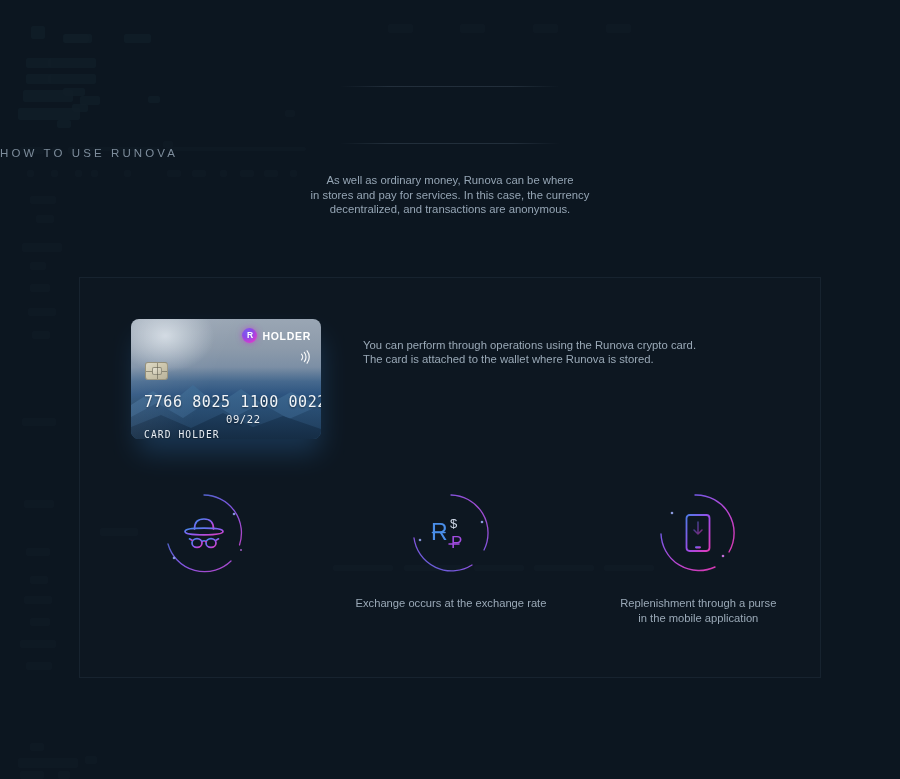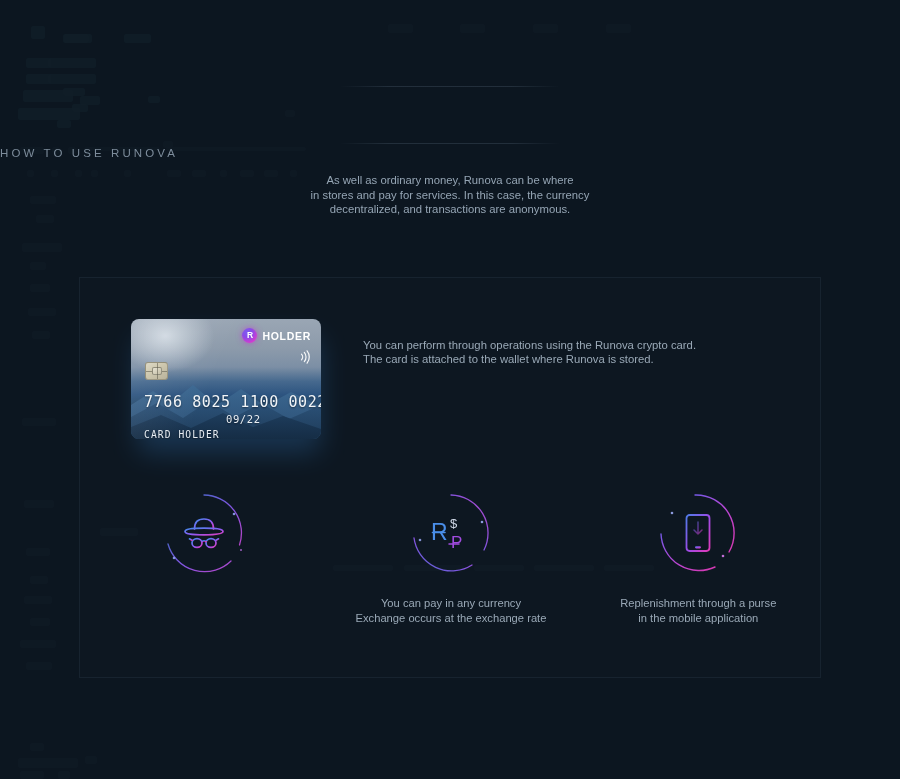--- a/index.html
+++ b/index.html
@@ -432,21 +432,20 @@
           </svg>
           <svg class="ico" width="52" height="42" viewBox="0 0 52 42">
             <text x="6" y="28" font-family="Liberation Sans, sans-serif" font-size="23" font-weight="400" fill="#4a8ee8">R</text>
             <path d="M7.5 20.5 L20 20.5" stroke="#4a8ee8" stroke-width="1.6" stroke-linecap="round"></path>
             <text x="25" y="16" font-family="Liberation Sans, sans-serif" font-size="13" font-weight="400" fill="#cfd8e6">$</text>
             <text x="26" y="36" font-family="Liberation Sans, sans-serif" font-size="17" font-weight="400" fill="#a14ce0">P</text>
             <path d="M24 32 L34 32" stroke="#a14ce0" stroke-width="1.5" stroke-linecap="round"></path>
           </svg>
         </div>
         <div class="cap">
-          <div>You can pay in any currency</div>
           <div>Exchange occurs at the exchange rate</div>
         </div>
       </div>
 
       <div class="feature">
         <div class="ring-wrap">
           <svg width="90" height="90" viewBox="0 0 90 90">
             <defs>
               <linearGradient id="ring3" x1="0" y1="0" x2="1" y2="1">
                 <stop offset="0" stop-color="#7a5cf0"></stop>

